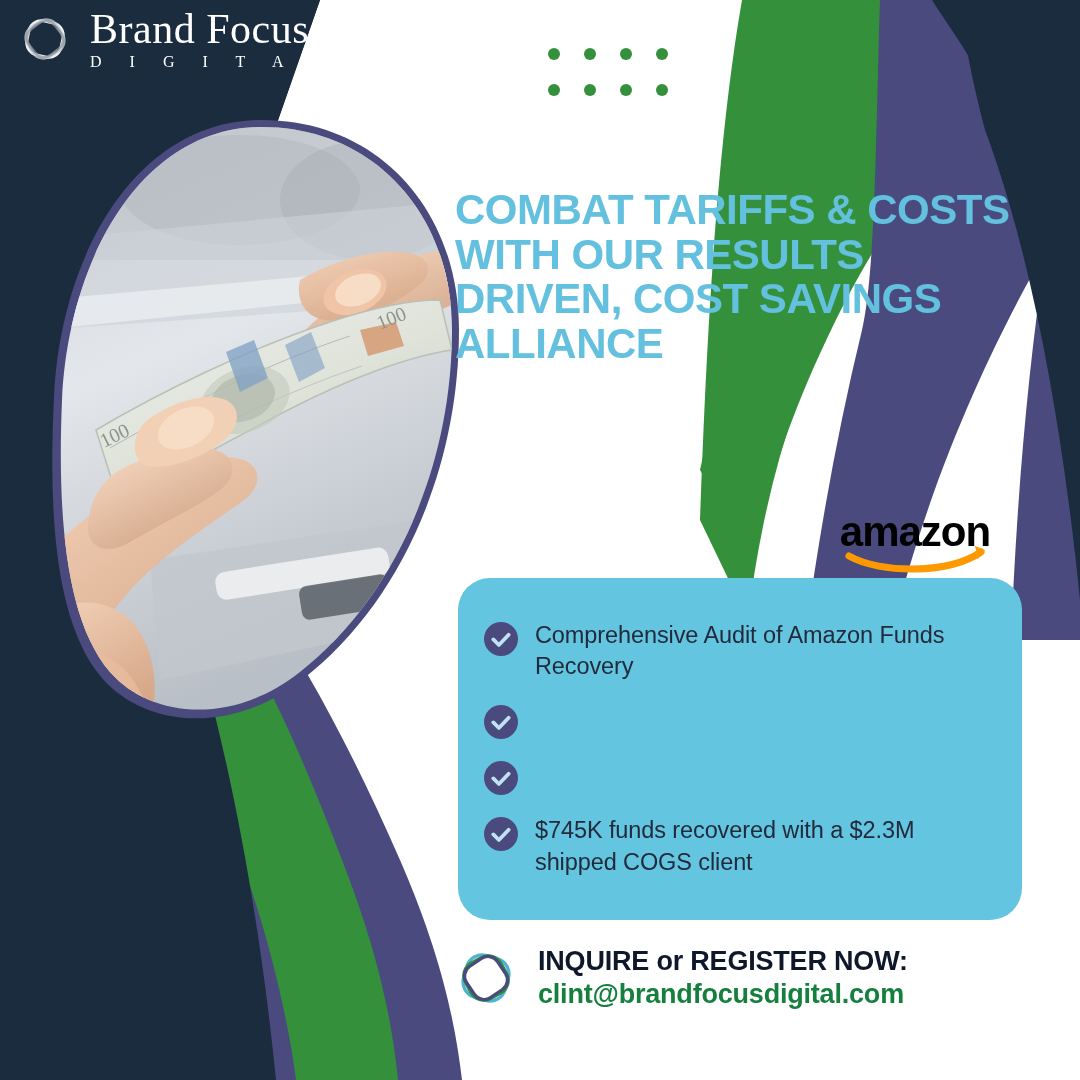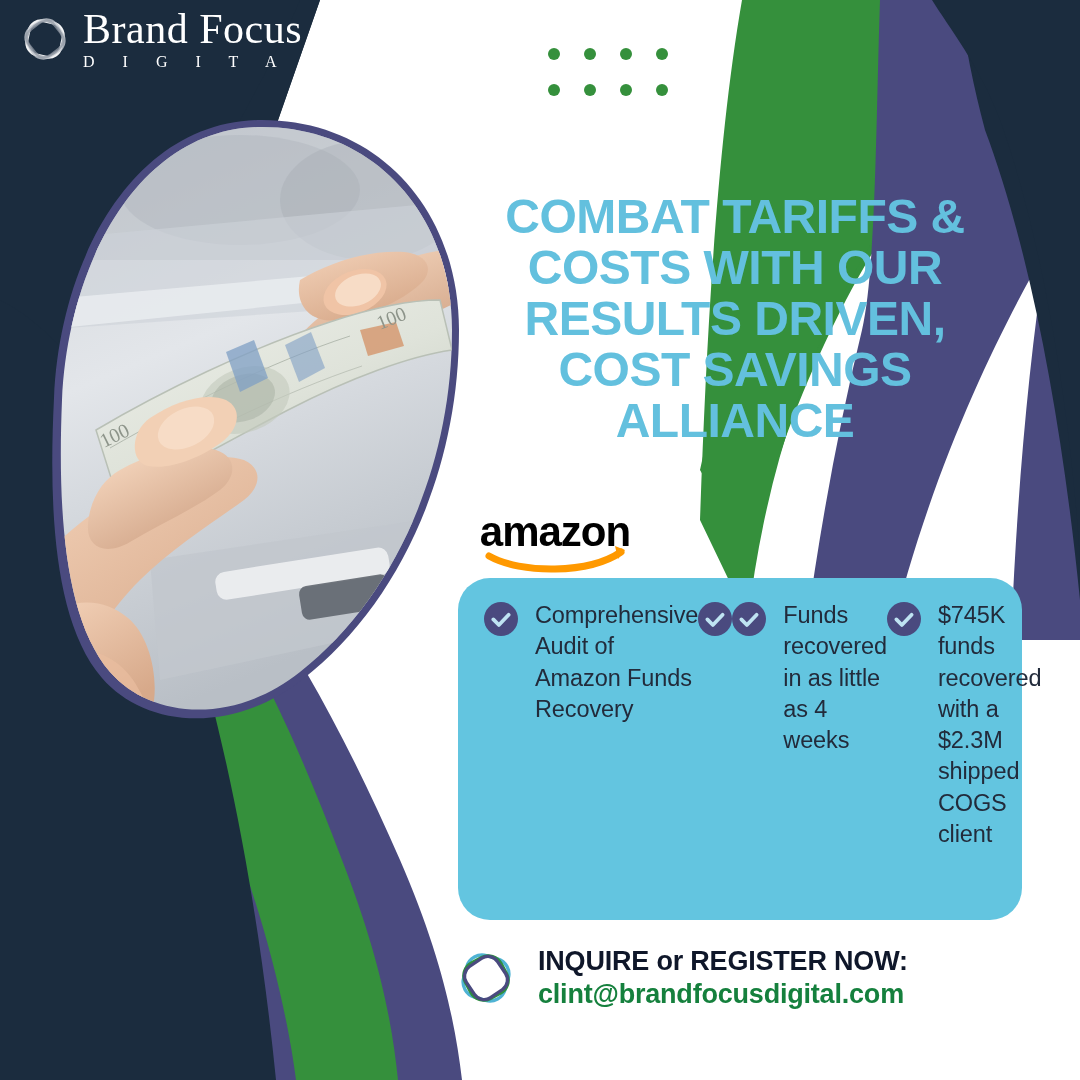--- a/index.html
+++ b/index.html
@@ -25,21 +25,21 @@
   }
   svg.layer { display: block; }
 
   
   #brand-header {
     position: absolute;
     top: 8px;
     left: 14px;
     display: flex;
     align-items: center;
-    gap: 7px;
+    gap: 14px;
     z-index: 6;
   }
   #brand-logo-mark { width: 62px; height: 62px; flex: 0 0 62px; }
   #brand-wordmark { line-height: 1; }
   .brand-name {
     font-family: "Liberation Serif", serif;
     font-size: 42px;
     color: #ffffff;
     letter-spacing: 0.5px;
     display: block;
@@ -70,55 +70,54 @@
     border-radius: 50%;
     background: #35903c;
   }
 
   
   #headline {
     position: absolute;
     left: 455px;
     top: 160px;
     width: 560px;
-    text-align: center;
     z-index: 5;
-    font-size: 48px;
+    font-size: 42px;
     line-height: 1.06;
     font-weight: bold;
     color: #63c0de;
     letter-spacing: -0.5px;
     text-transform: uppercase;
   }
 
   
   #amazon-logo {
     position: absolute;
     left: 455px;
     top: 512px;
     width: 560px;
-    text-align: left;
+    text-align: right;
     z-index: 5;
   }
   #amazon-logo svg { display: inline-block; }
 
   
   #benefits-panel {
     position: absolute;
     left: 458px;
     top: 578px;
     width: 564px;
     height: 342px;
     background: #63c5e0;
     border-radius: 32px;
     z-index: 5;
     box-sizing: border-box;
     padding: 22px 30px 22px 26px;
     display: flex;
-    flex-direction: row;
+    flex-direction: column;
     justify-content: space-evenly;
   }
   .benefit-row {
     display: flex;
     align-items: flex-start;
     gap: 17px;
   }
   .check-icon {
     flex: 0 0 34px;
     width: 34px; height: 34px;
@@ -391,21 +390,20 @@
         <circle cx="20" cy="20" r="20" fill="#4a4a7f"></circle>
         <path d="M 11,20.5 L 17.5,27 L 29,15" fill="none" stroke="#bfe3f2" stroke-width="4.4" stroke-linecap="round" stroke-linejoin="round"></path>
       </svg>
     </div>
 
     <div class="benefit-row">
       <svg class="check-icon" viewBox="0 0 40 40">
         <circle cx="20" cy="20" r="20" fill="#4a4a7f"></circle>
         <path d="M 11,20.5 L 17.5,27 L 29,15" fill="none" stroke="#bfe3f2" stroke-width="4.4" stroke-linecap="round" stroke-linejoin="round"></path>
       </svg>
-      <span class="benefit-text">Funds recovered in as little as 4 weeks</span>
     </div>
 
     <div class="benefit-row">
       <svg class="check-icon" viewBox="0 0 40 40">
         <circle cx="20" cy="20" r="20" fill="#4a4a7f"></circle>
         <path d="M 11,20.5 L 17.5,27 L 29,15" fill="none" stroke="#bfe3f2" stroke-width="4.4" stroke-linecap="round" stroke-linejoin="round"></path>
       </svg>
       <span class="benefit-text">$745K funds recovered with a $2.3M shipped COGS client</span>
     </div>
 

